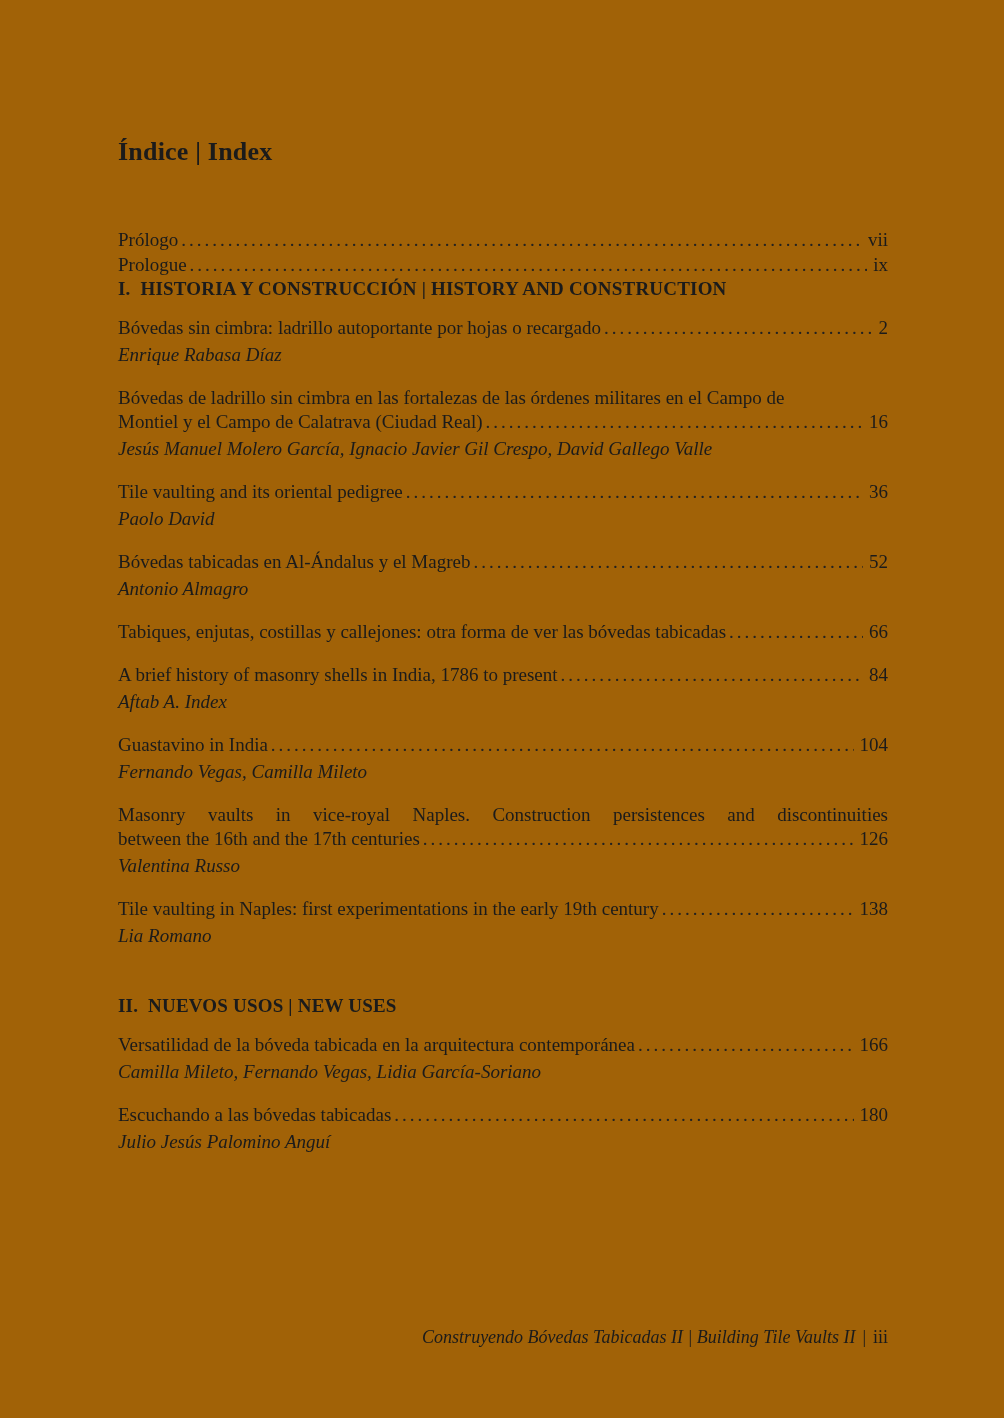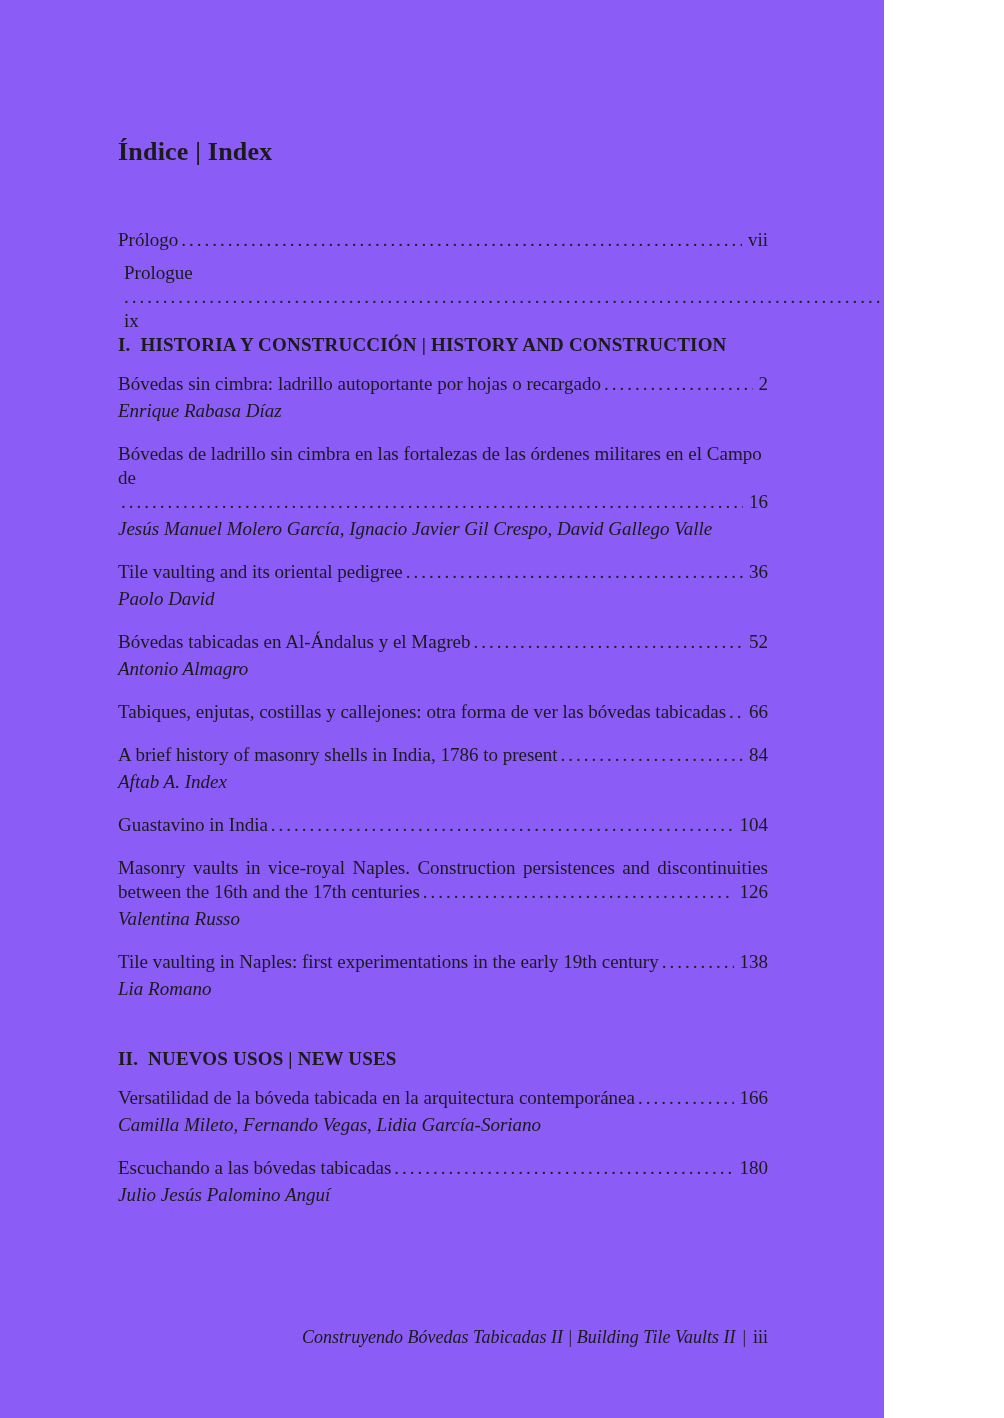--- a/index.html
+++ b/index.html
@@ -1,40 +1,40 @@
 <!DOCTYPE html>
 <html><head>
 <meta charset="utf-8">
 <style>
   * { margin: 0; padding: 0; box-sizing: border-box; }
   html, body { background: #ffffff; }
   .page {
     position: relative;
-    width: 884px;
+    width: 1004px;
     height: 1418px;
-    background: #8b5cf6;
+    background: #a16207;
     font-family: "Liberation Serif", serif;
     color: #1b1b1b;
     overflow: hidden;
   }
   .content {
     position: absolute;
     left: 118px;
     right: 116px;
     top: 0;
   }
   h1.doc-title {
     margin-top: 137px;
     font-size: 26px;
     font-weight: bold;
     letter-spacing: 0.2px;
     line-height: 1.15;
   }
   .front-matter { margin-top: 61px; }
-  .fm-line + .fm-line { margin-top: 9px; flex-direction: column; }
+  .fm-line + .fm-line { margin-top: 1px; }
 
   .toc-line {
     display: flex;
     align-items: baseline;
     font-size: 19px;
     line-height: 24px;
   }
   .toc-title { white-space: nowrap; }
   .dots {
     flex: 1 1 auto;
@@ -120,20 +120,21 @@
           <span class="toc-title">Bóvedas sin cimbra: ladrillo autoportante por hojas o recargado</span>
           <span class="dots"></span>
           <span class="pg">2</span>
         </div>
         <div class="author">Enrique Rabasa Díaz</div>
       </div>
 
       <div class="entry">
         <div class="wrap-line">Bóvedas de ladrillo sin cimbra en las fortalezas de las órdenes militares en el Campo de</div>
         <div class="toc-line">
+          <span class="toc-title">Montiel y el Campo de Calatrava (Ciudad Real)</span>
           <span class="dots"></span>
           <span class="pg">16</span>
         </div>
         <div class="author">Jesús Manuel Molero García, Ignacio Javier Gil Crespo, David Gallego Valle</div>
       </div>
 
       <div class="entry">
         <div class="toc-line">
           <span class="toc-title">Tile vaulting and its oriental pedigree</span>
           <span class="dots"></span>
@@ -167,20 +168,21 @@
         </div>
         <div class="author">Aftab A. Index</div>
       </div>
 
       <div class="entry">
         <div class="toc-line">
           <span class="toc-title">Guastavino in India</span>
           <span class="dots"></span>
           <span class="pg">104</span>
         </div>
+        <div class="author">Fernando Vegas, Camilla Mileto</div>
       </div>
 
       <div class="entry">
         <div class="wrap-line justified">Masonry vaults in vice-royal Naples. Construction persistences and discontinuities</div>
         <div class="toc-line">
           <span class="toc-title">between the 16th and the 17th centuries</span>
           <span class="dots"></span>
           <span class="pg">126</span>
         </div>
         <div class="author">Valentina Russo</div>

